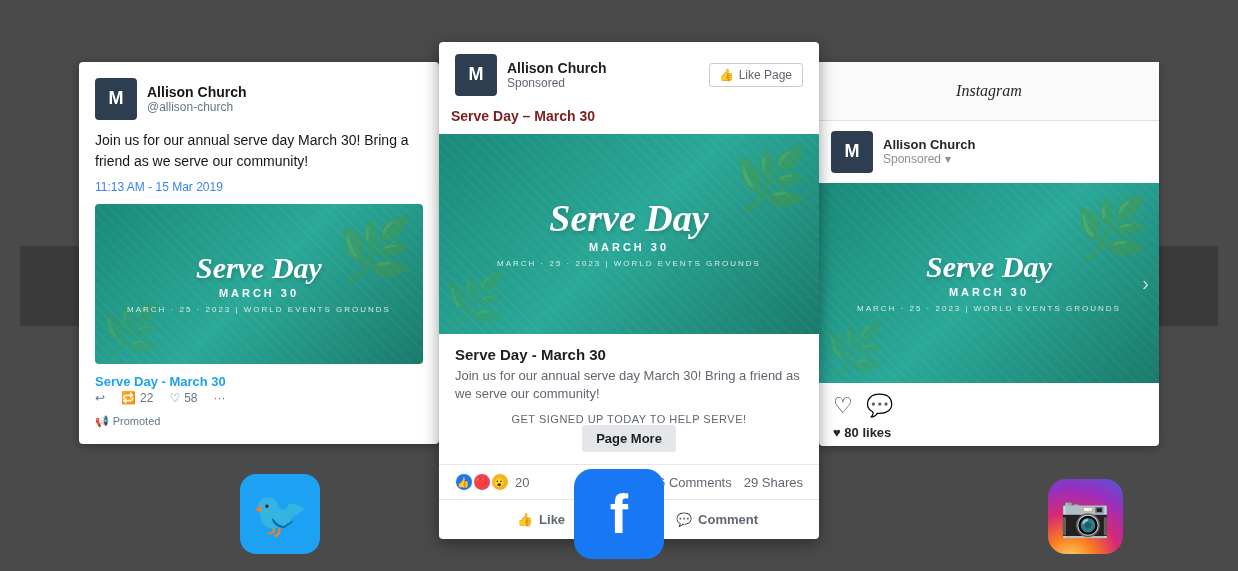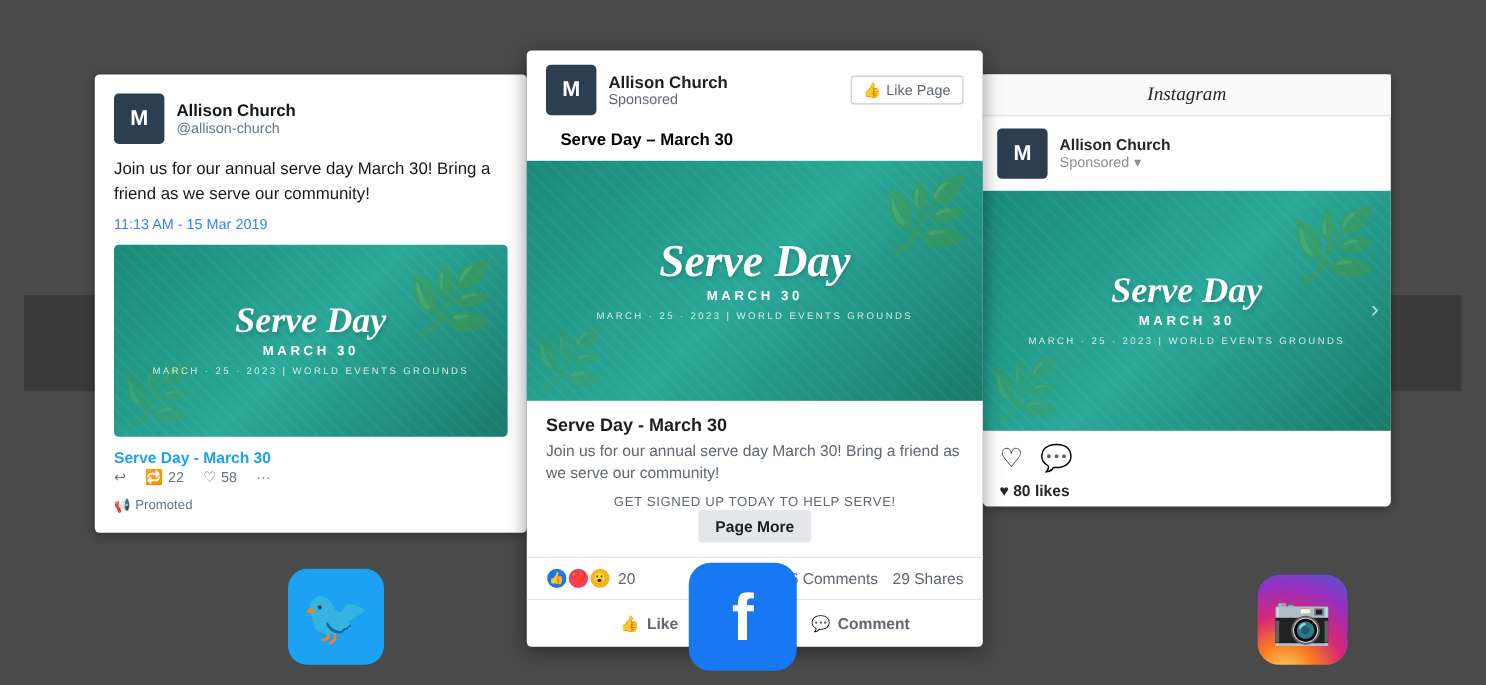--- a/index.html
+++ b/index.html
@@ -211,24 +211,24 @@
       border-radius: 3px;
       padding: 4px 10px;
       font-size: 12px;
       color: #606770;
       display: flex;
       align-items: center;
       gap: 4px;
     }
 
     .fb-event-title {
-      padding: 0 28px 10px;
+      padding: 0 12px 10px;
       font-size: 14px;
       font-weight: bold;
-      color: #000000;
+      color: #7f1d1d;
     }
 
     .fb-image {
       width: 100%;
       height: 200px;
       background: linear-gradient(135deg, #1a8a7a 0%, #2aa898 50%, #1a7a6a 100%);
       display: flex;
       flex-direction: column;
       align-items: center;
       justify-content: center;
@@ -342,21 +342,21 @@
       width: 340px;
       position: relative;
       z-index: 1;
       box-shadow: 0 2px 8px rgba(0,0,0,0.3);
       margin-top: 30px;
     }
 
     .ig-top-bar {
       background: #fafafa;
       border-bottom: 1px solid #e0e0e0;
-      padding: 8px 16px;
+      padding: 20px 16px;
       text-align: center;
       font-style: italic;
       font-size: 16px;
       color: #262626;
       font-family: Georgia, serif;
     }
 
     .ig-header {
       display: flex;
       align-items: center;

